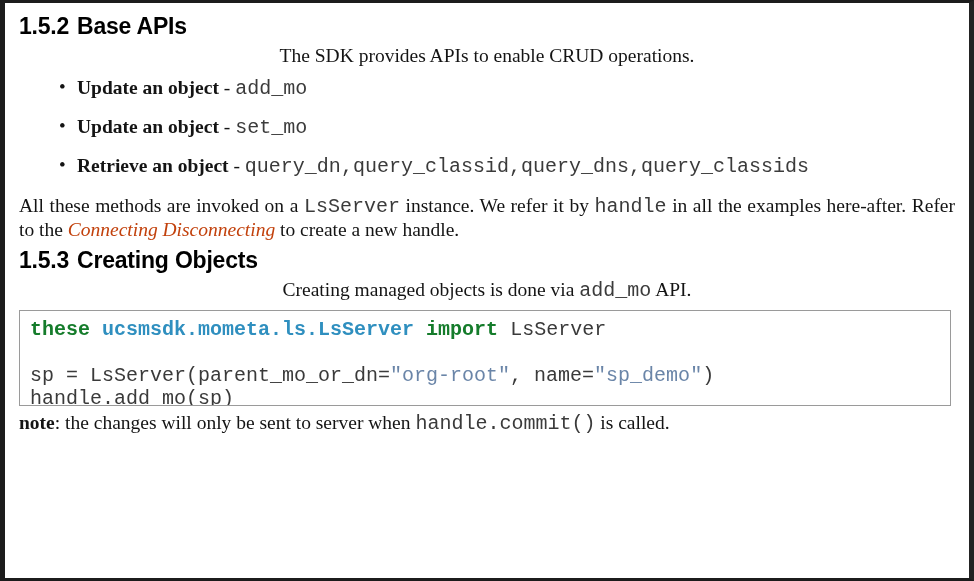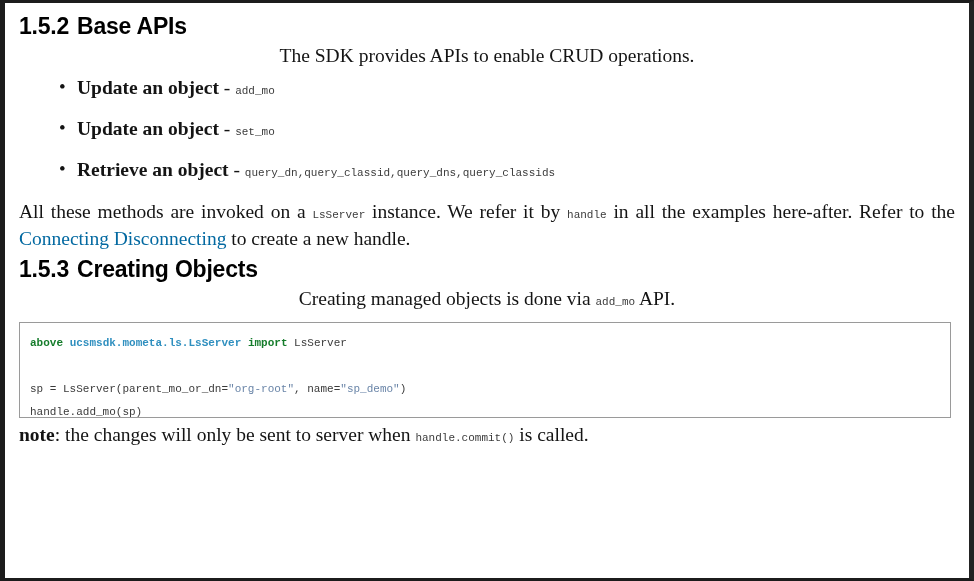--- a/index.html
+++ b/index.html
@@ -75,27 +75,28 @@
   }
   ul.api-list li .op {
     font-weight: bold;
   }
   ul.api-list li .sep {
     font-weight: normal;
   }
 
   code, .mono {
     font-family: "Liberation Mono", "DejaVu Sans Mono", monospace;
-    font-size: 11px;
+    font-size: 20px;
     color: #3b3b3b;
     letter-spacing: 0px;
   }
 
   a.doclink {
-    color: #0369a1;
+    color: #c2410c;
+    font-style: italic;
     text-decoration: none;
   }
 
   .hl-blue {
     background: #b8cfe4;
     font-family: "Liberation Mono", "DejaVu Sans Mono", monospace;
     font-size: 17px;
     color: #1c1c1c;
     font-weight: bold;
     padding: 0 1px;
@@ -161,21 +162,21 @@
 
     <h2 class="section-heading">
       <span class="num">1.5.3</span><span>Creating Objects</span>
     </h2>
 
     <p class="body-text"><span>Creating managed objects is done via</span> <span class="mono">add_mo</span> <span>API.</span></p>
 
 
 
     <div class="code-block">
-      <pre><code id="code-target"><span class="tok-kw">above</span><span class="tok-plain"> </span><span class="tok-mod">ucsmsdk.mometa.ls.LsServer</span><span class="tok-plain"> </span><span class="tok-kw">import</span><span class="tok-plain"> </span><span class="tok-name">LsServer</span>
+      <pre><code id="code-target"><span class="tok-kw">these</span><span class="tok-plain"> </span><span class="tok-mod">ucsmsdk.mometa.ls.LsServer</span><span class="tok-plain"> </span><span class="tok-kw">import</span><span class="tok-plain"> </span><span class="tok-name">LsServer</span>
 
 <span class="tok-plain">sp = LsServer(parent_mo_or_dn=</span><span class="tok-str">"org-root"</span><span class="tok-plain">, name=</span><span class="tok-str">"sp_demo"</span><span class="tok-plain">)</span>
 <span class="tok-plain">handle.add_mo(sp)</span></code></pre>
     </div>
 
     <p class="note-line"><span class="note-label">note</span><span>: the changes will only be sent to server when</span> <span class="mono">handle.commit()</span> <span>is called.</span></p>
 
   </div>
 </div>
 

